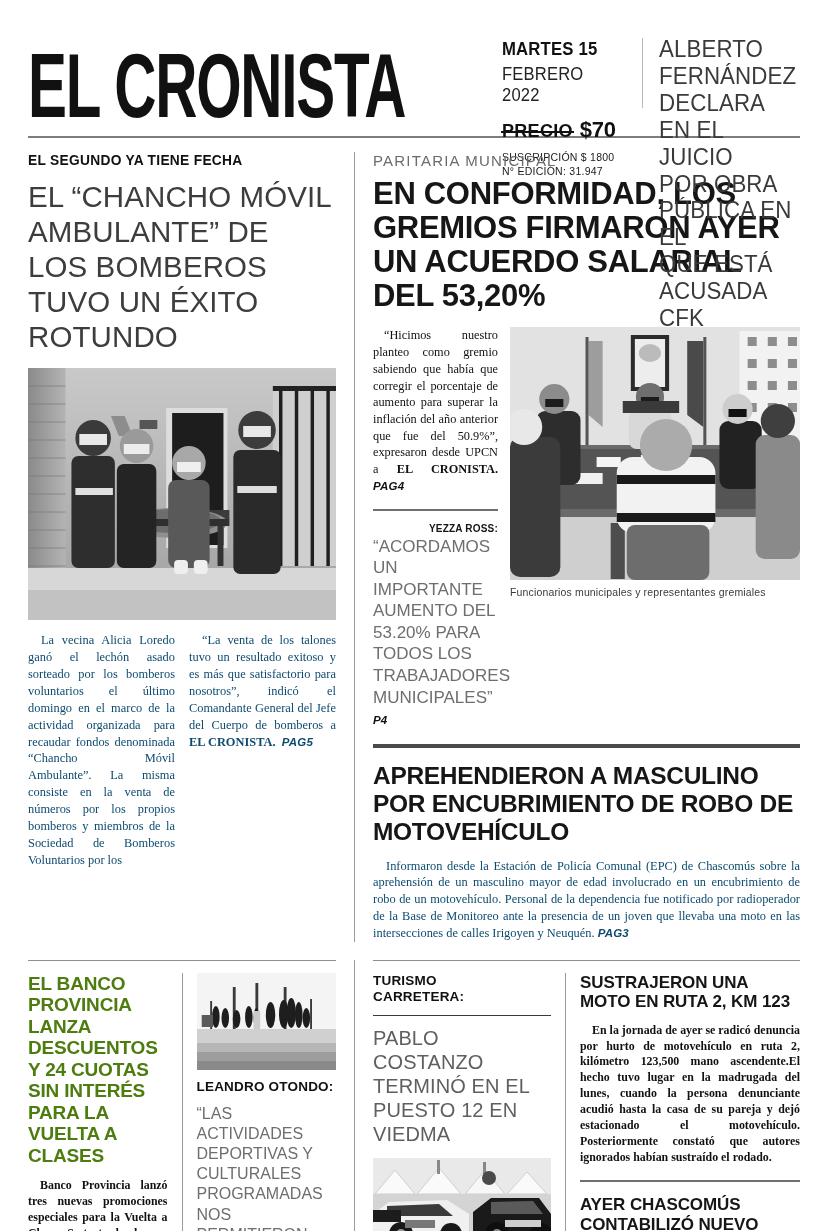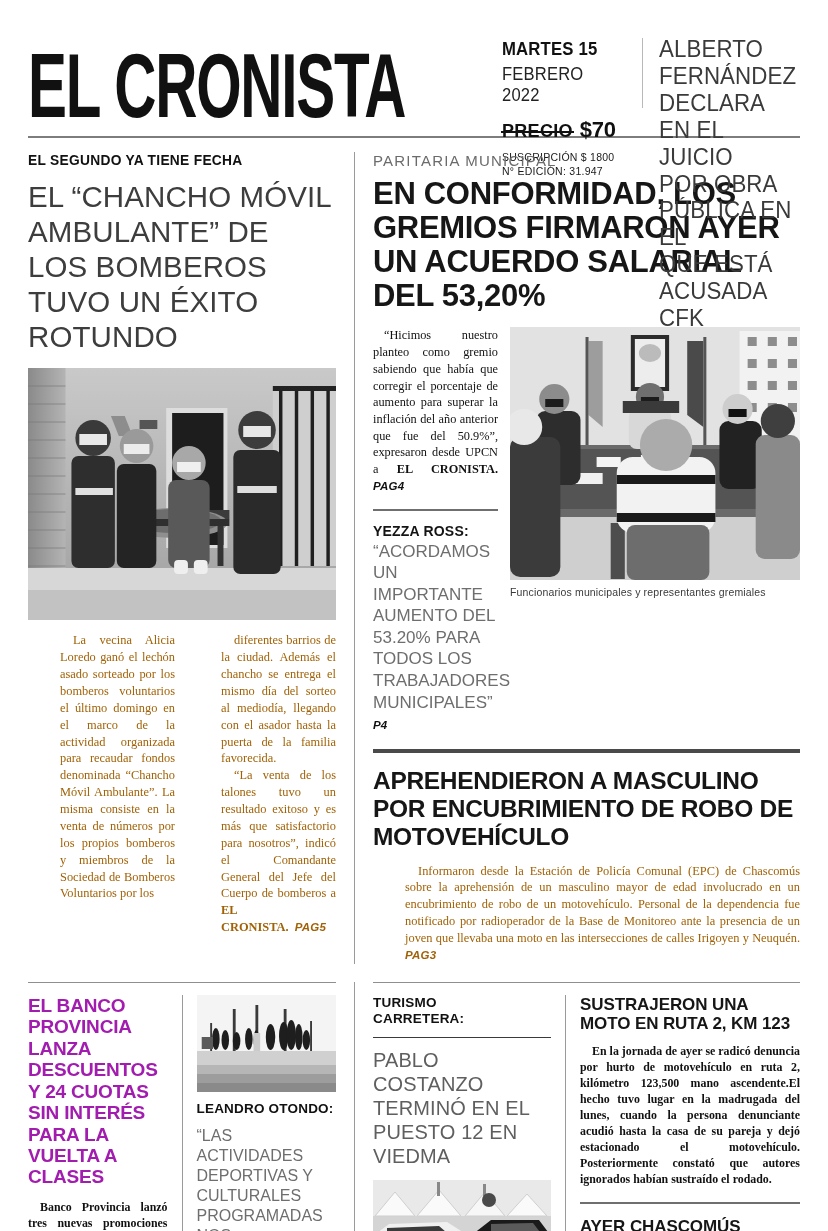--- a/index.html
+++ b/index.html
@@ -82,52 +82,52 @@
 
   
   .photo { position: relative; overflow: hidden; background: #8e8e8e; }
   .cap {
     font-size: 10.5px; color: #3a3a3a; margin-top: 6px; letter-spacing: .15px;
   }
 
   
   .body-serif {
     font-family: "Liberation Serif", serif;
-    font-size: 12.4px; line-height: 1.36; text-align: justify; color: #a16207; margin-left: 32px;
+    font-size: 12.4px; line-height: 1.36; text-align: justify; color: #0c4a6e;
   }
   .body-serif p { text-indent: 13px; }
   .pag { font-family: "Liberation Sans", sans-serif; font-weight: 700; font-size: 11.5px; letter-spacing: .2px; font-style: italic; }
   .bold-inline { font-weight: 700; }
 
   .twocol { display: flex; gap: 14px; margin-top: 12px; }
   .twocol > div { flex: 1; }
 
   .hr-thin { height: 1px; background: #8f8f8f; }
   .hr-med { height: 2px; background: #6f6f6f; }
   .hr-dbl { height: 4px; border-top: 2px solid #4a4a4a; border-bottom: 2px solid #4a4a4a; }
 
   
   .quote-serif {
     font-family: "Liberation Serif", serif;
     font-size: 12.3px; line-height: 1.36; text-align: justify; color: #111;
   }
-  .quote-name { font-weight: 800; font-size: 14px; letter-spacing: .2px; color: #141414; }
+  .quote-name { font-weight: 800; font-size: 10px; letter-spacing: .2px; color: #141414; text-align: right; }
   .quote-light {
     font-weight: 300; font-size: 17px; line-height: 1.27; color: #6e6e6e; margin-top: 2px;
   }
 
   
   .bottom { display: flex; margin-top: 16px; }
   .b-left { width: 326px; padding-right: 18px; }
   .b-right { flex: 1; padding-left: 18px; }
   .bcols { display: flex; }
   .bcol { flex: 1; }
 
   .sub-black {
-    font-weight: 800; font-size: 19px; line-height: 1.13; color: #a21caf; letter-spacing: -.2px;
+    font-weight: 800; font-size: 19px; line-height: 1.13; color: #4d7c0f; letter-spacing: -.2px;
   }
   .sub-black-sm {
     font-weight: 800; font-size: 17px; line-height: 1.14; color: #161616; letter-spacing: -.1px;
   }
   .kick-sm { font-weight: 800; font-size: 13.5px; line-height: 1.18; letter-spacing: .2px; color:#111; }
   .head-light-sm {
     font-weight: 300; font-size: 20px; line-height: 1.2; color: #5f5f5f; letter-spacing: .1px;
   }
   .quote-light-sm {
     font-weight: 300; font-size: 16px; line-height: 1.26; color: #6e6e6e;
@@ -260,21 +260,20 @@
             <rect x="212" y="118" width="40" height="7" fill="#ddd"></rect>
           </g>
         </svg>
       </div>
 
       <div class="twocol">
         <div class="body-serif">
           <p>La vecina Alicia Loredo ganó el lechón asado sorteado por los bomberos voluntarios el último domingo en el marco de la actividad organizada para recaudar fondos denominada “Chancho Móvil Ambulante”. La misma consiste en la venta de números por los propios bomberos y miembros de la Sociedad de Bomberos Voluntarios por los</p>
         </div>
         <div class="body-serif">
-          <p>diferentes barrios de la ciudad. Además el chancho se entrega el mismo día del sorteo al mediodía, llegando con el asador hasta la puerta de la familia favorecida.</p>
           <p><span>“La venta de los talones tuvo un resultado exitoso y es más que satisfactorio para nosotros”, indicó el Comandante General del Jefe del Cuerpo de bomberos a </span><span class="bold-inline">EL CRONISTA.</span>&nbsp;&nbsp;<span class="pag">PAG5</span></p>
         </div>
       </div>
     </div>
 
     <div class="vdiv"></div>
 
     <div class="col-right">
       <div class="kicker-light">PARITARIA MUNICIPAL</div>
       <div class="head-black">EN CONFORMIDAD, LOS GREMIOS FIRMARON AYER UN ACUERDO SALARIAL DEL 53,20%</div>

